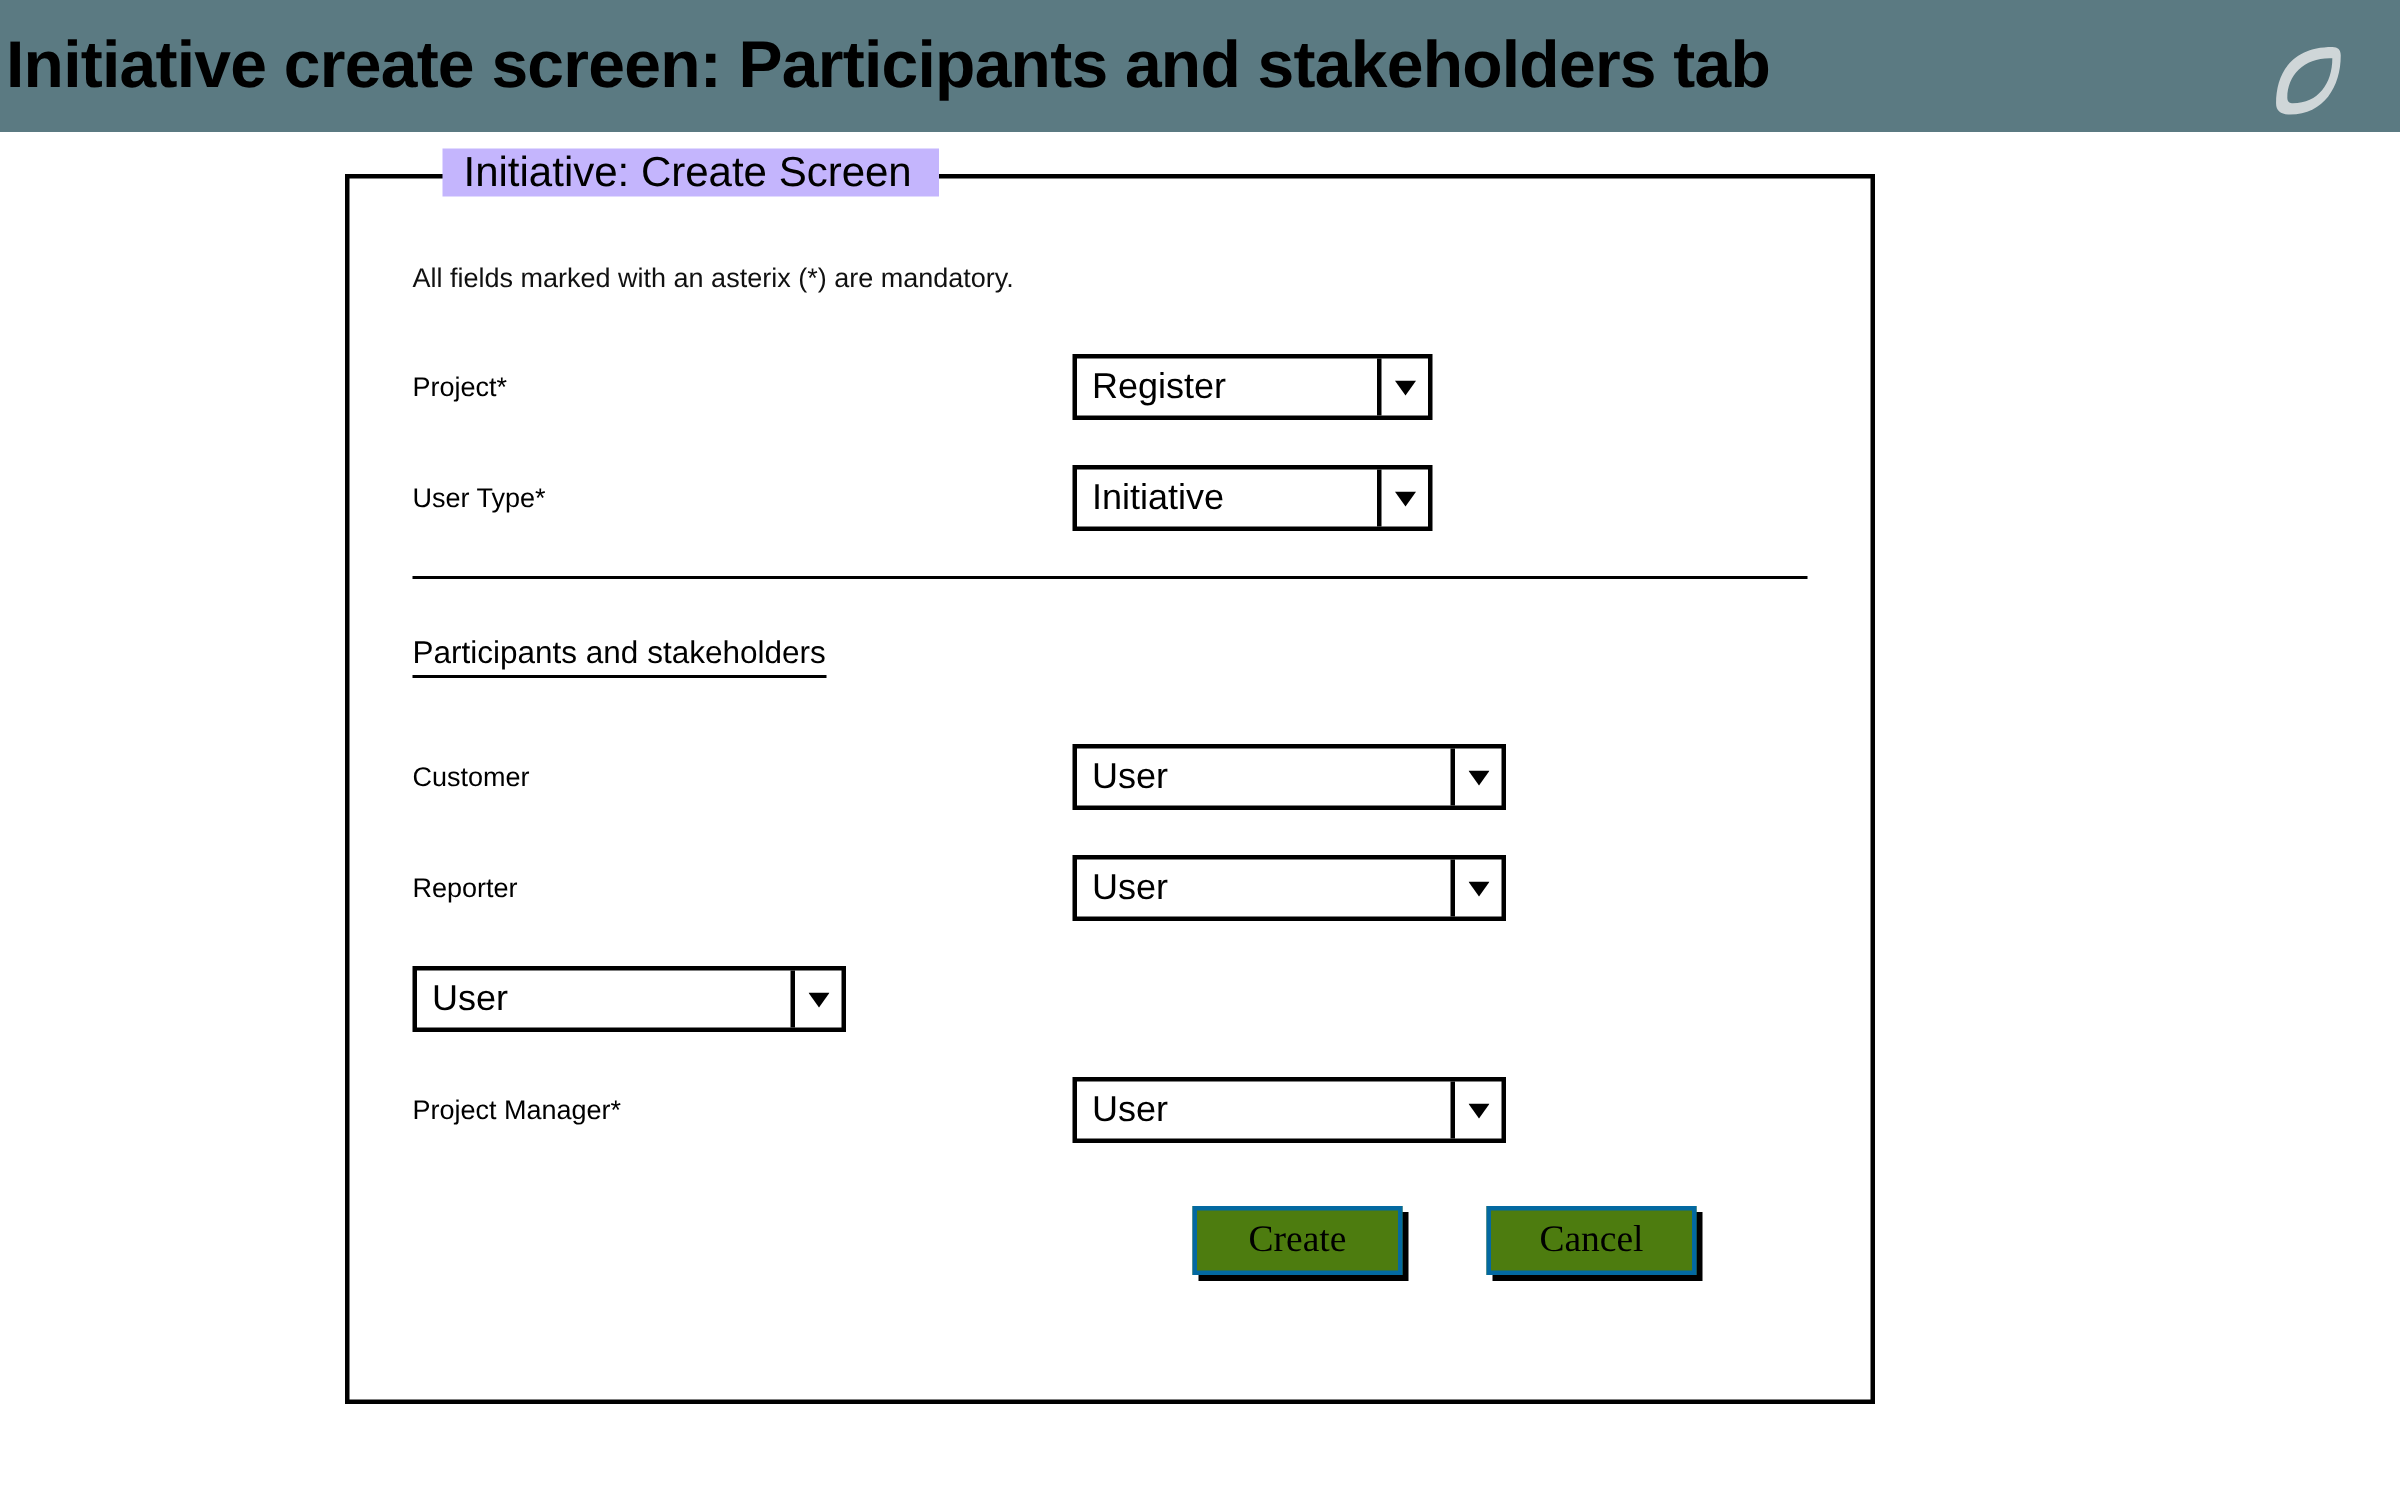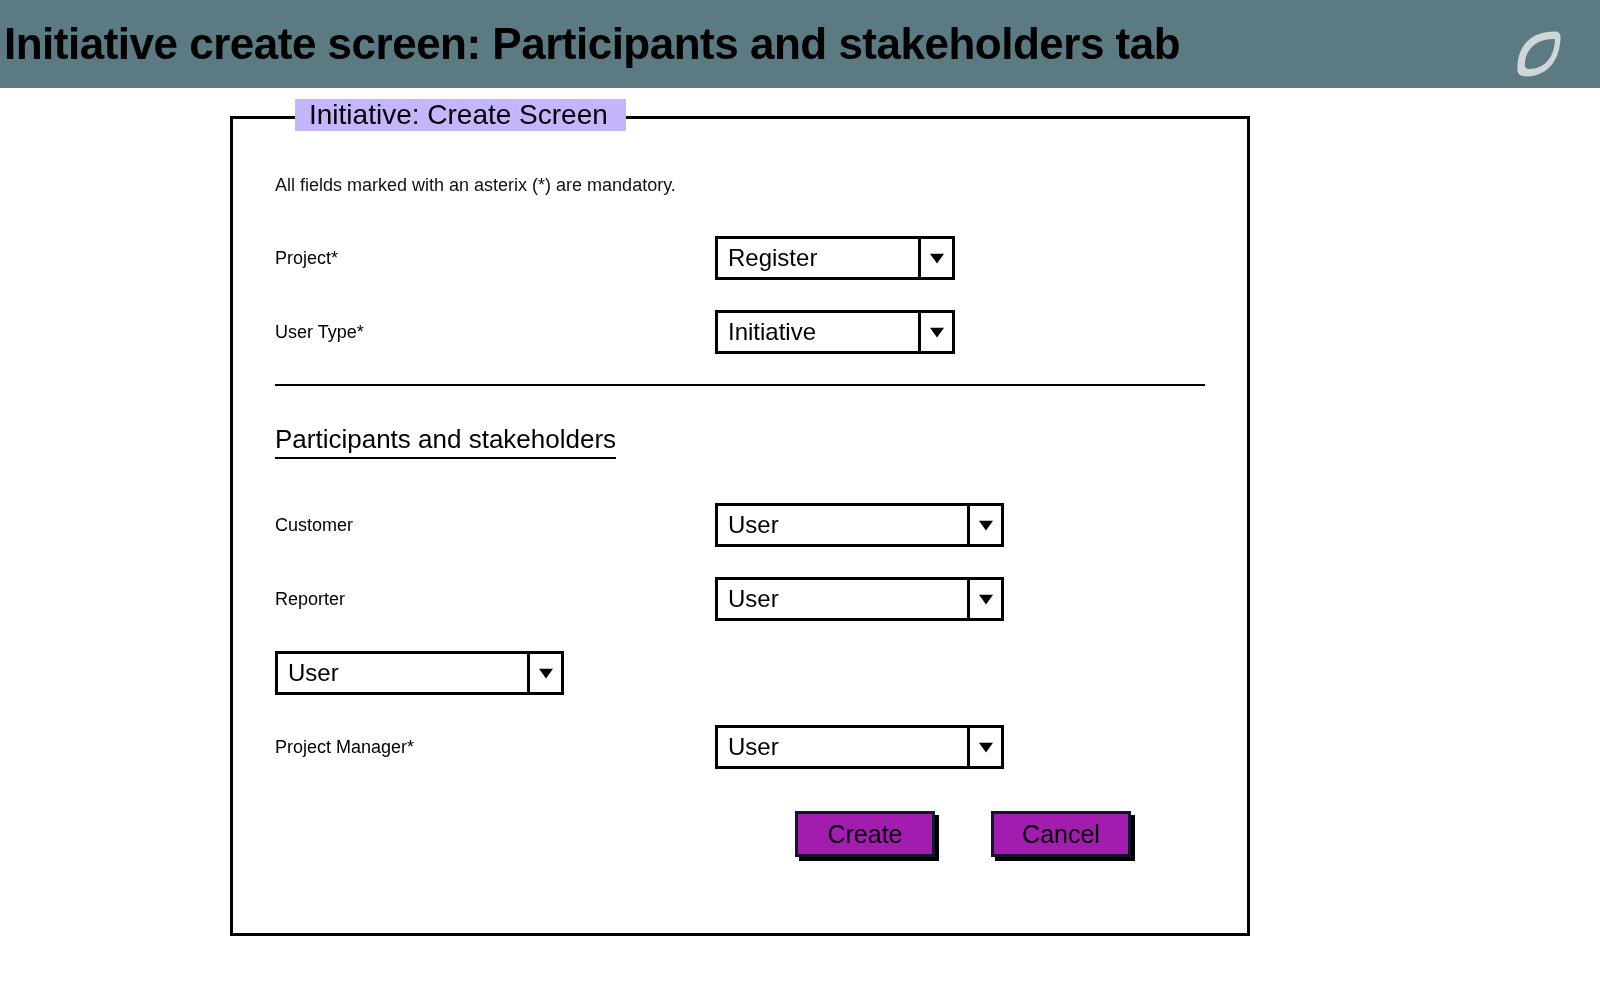--- a/index.html
+++ b/index.html
@@ -76,21 +76,21 @@
     font-size: 18px;
     color: #000;
   }
   .divider {
     height: 0;
     border-top: 2px solid #000;
     margin: 18px 0 38px 0;
   }
   .section-heading {
     font-family: "Comic Sans MS", cursive, sans-serif;
-    font-size: 26px;
+    font-size: 21px;
     color: #000;
     display: inline-block;
     border-bottom: 2px solid #000;
     padding-bottom: 2px;
     margin-bottom: 44px;
   }
   .combo {
     display: inline-flex;
     align-items: stretch;
     border: 3px solid #000;
@@ -122,23 +122,23 @@
     gap: 56px;
     padding-left: 520px; 
   }
   .btn {
     display: inline-flex;
     align-items: center;
     justify-content: center;
     min-width: 140px;
     height: 46px;
     padding: 0 24px;
-    border: 3px solid #0f172a;
-    background: #a21caf;
-    font-family: Liberation Sans, sans-serif;
+    border: 3px solid #0369a1;
+    background: #4d7c0f;
+    font-family: Liberation Serif, serif;
     font-size: 25px;
     box-shadow: 4px 4px 0 #000;
     cursor: pointer;
   }
 </style>
 </head>
 <body>
 
 <div class="header-band">
   <span class="header-title">Initiative create screen: Participants and stakeholders tab</span>

